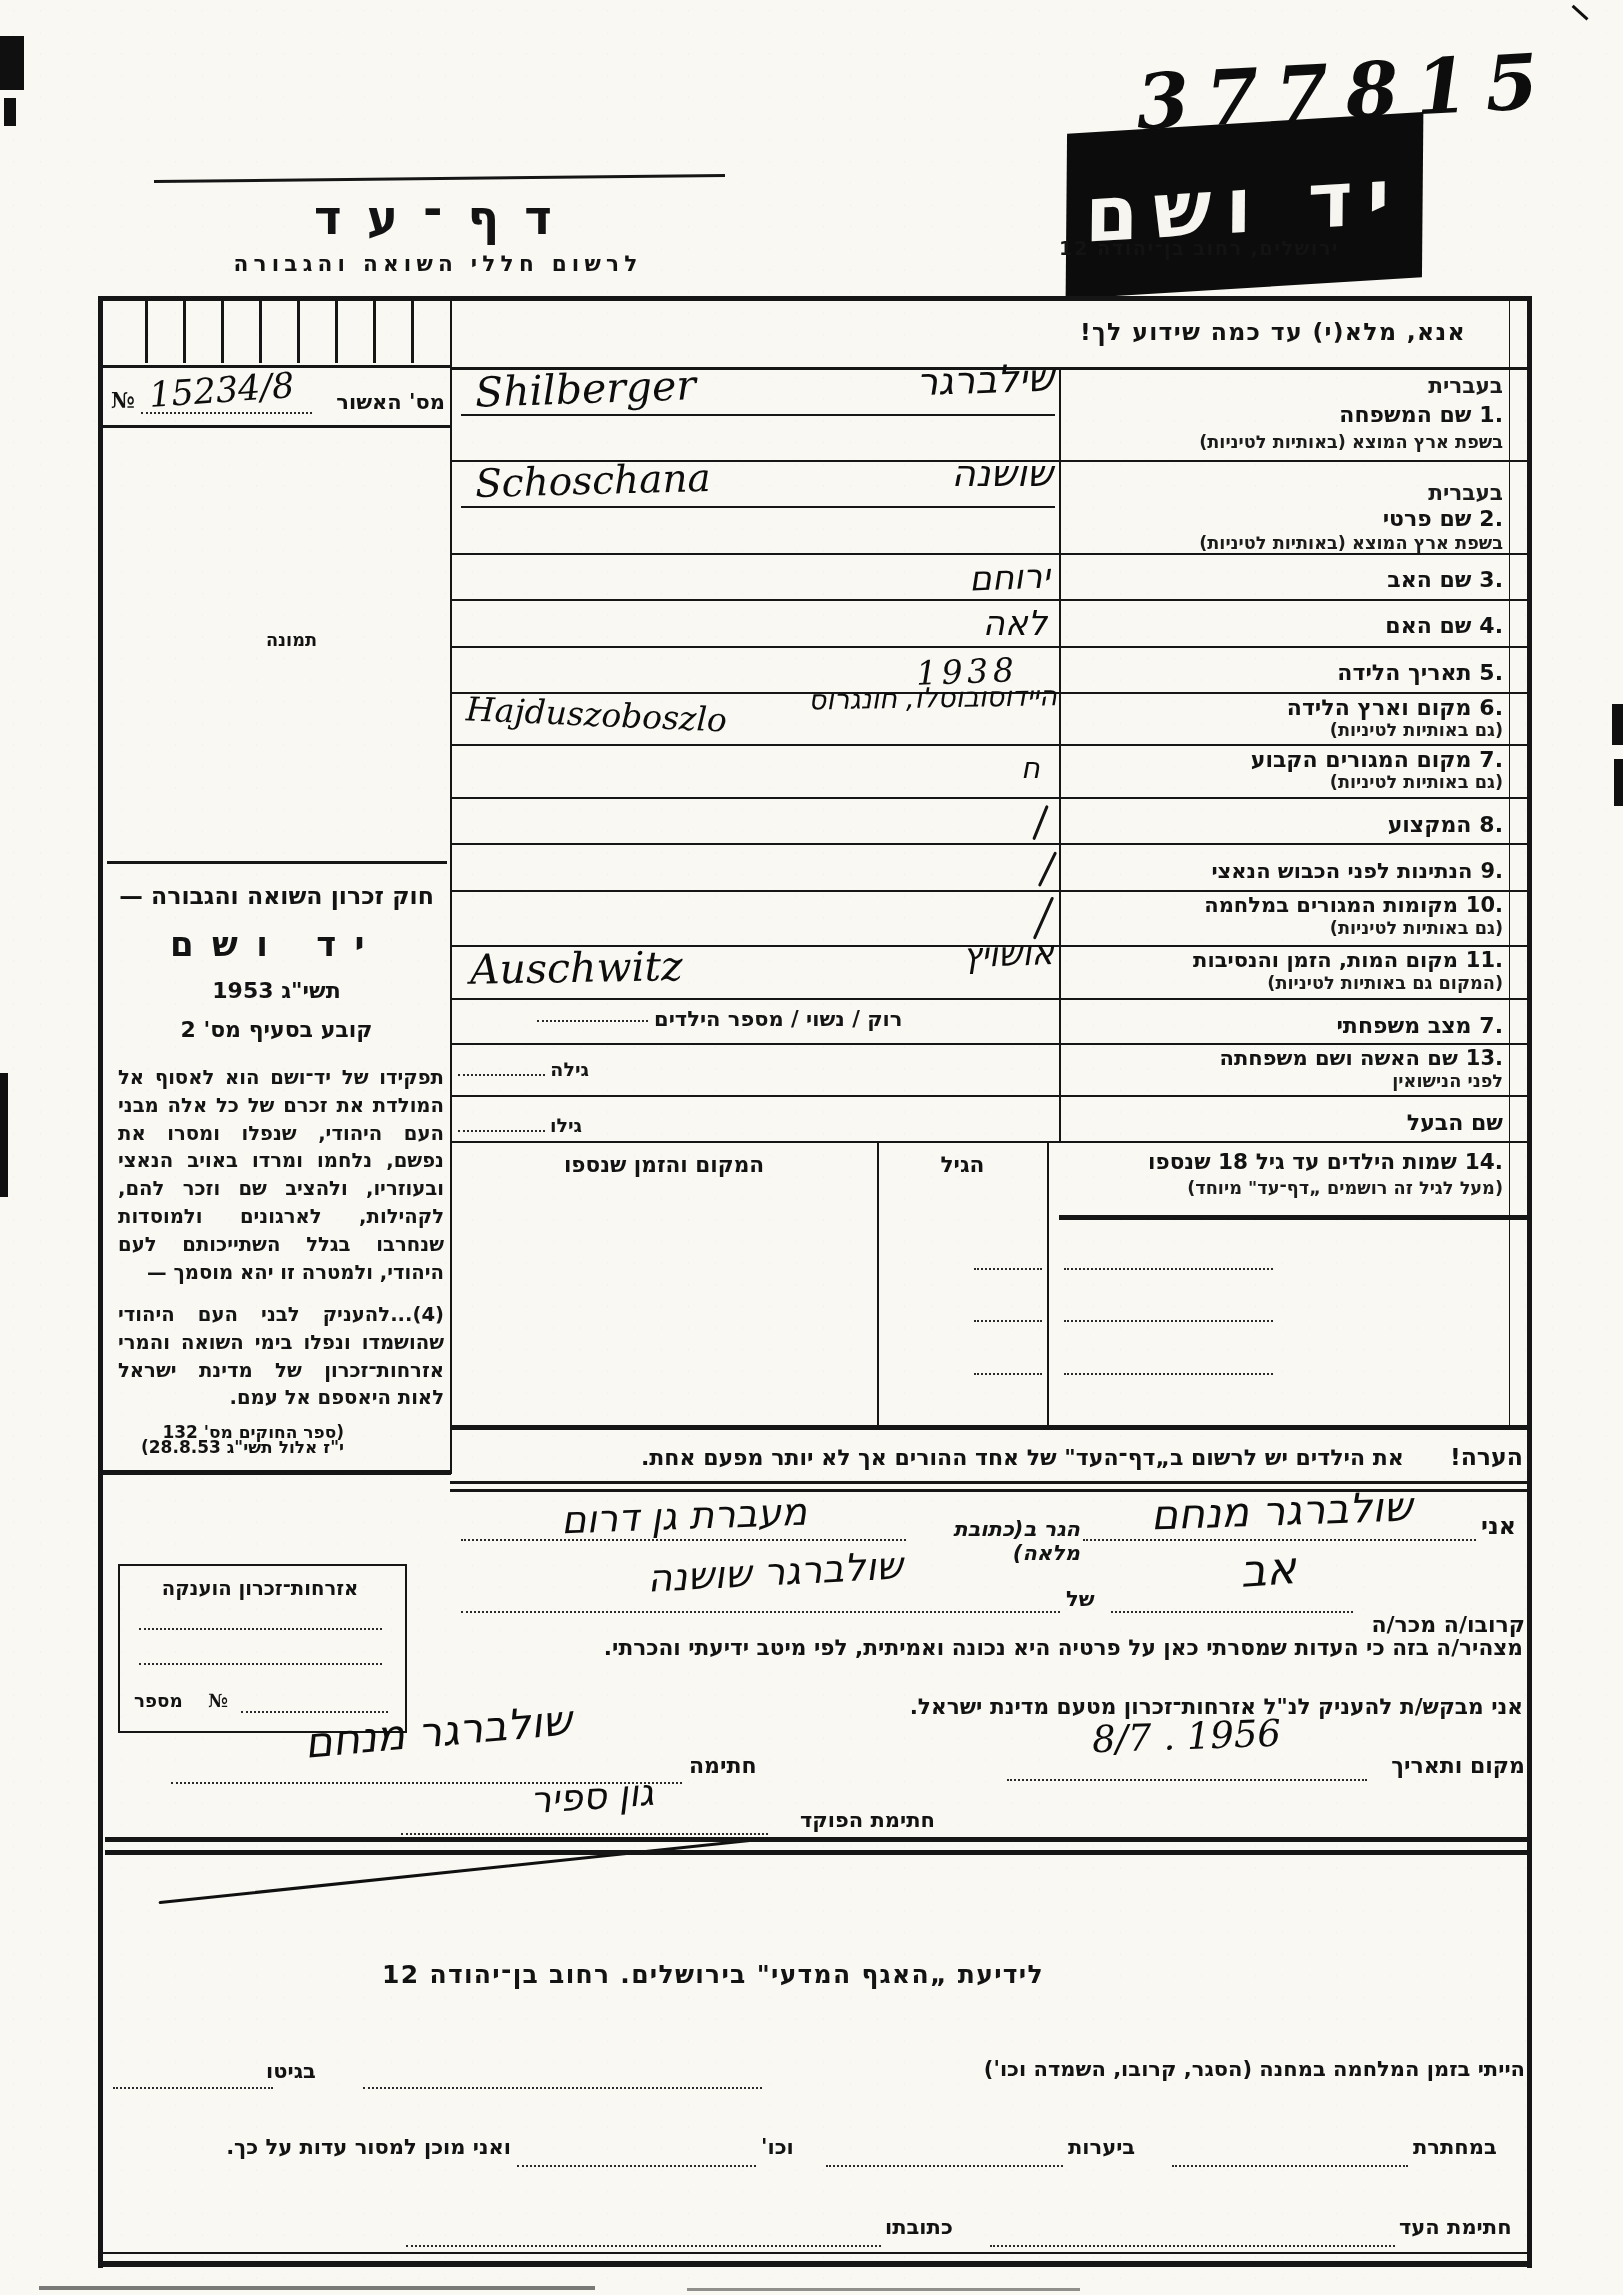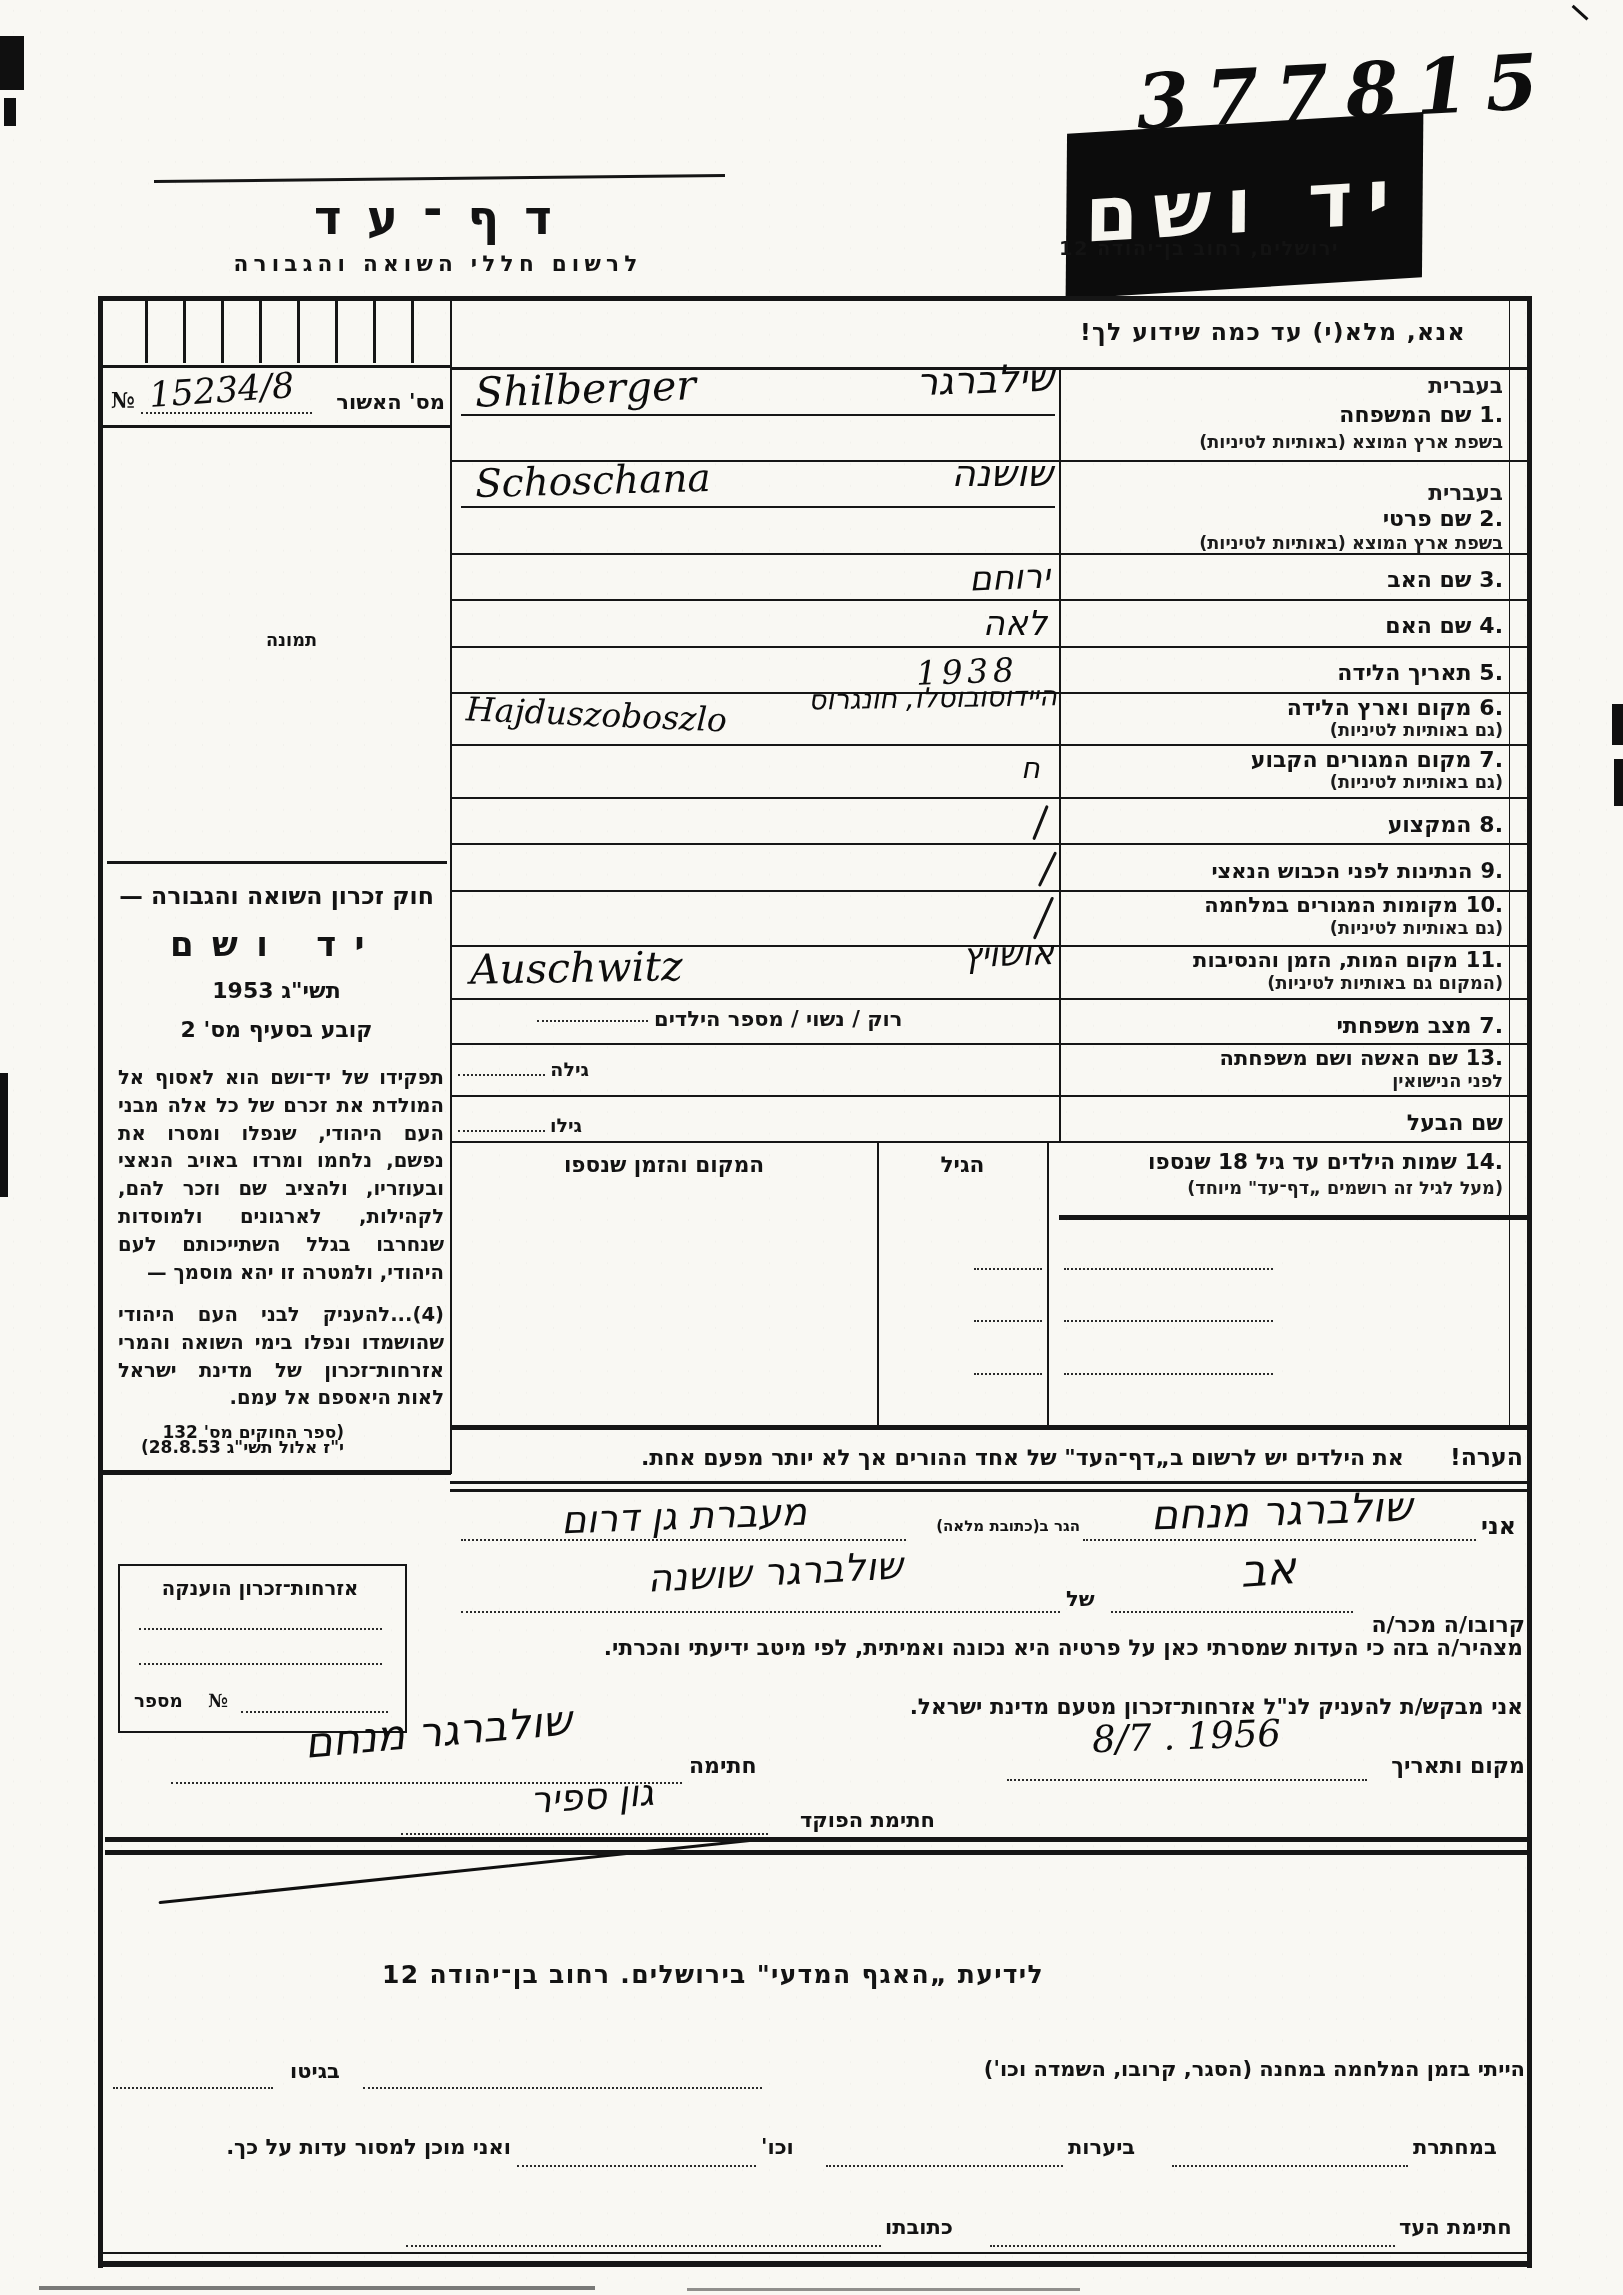--- a/index.html
+++ b/index.html
@@ -247,21 +247,21 @@
   <div style="position:absolute;left:461px;top:1443px;width:1062px;direction:rtl;
               font-family:'DejaVu Sans',sans-serif;font-weight:700;font-size:22px;color:#131313;">
     <span style="margin-left:46px;font-size:23.6px;">הערה!</span><span>את הילדים יש לרשום ב„דף־העד" של אחד ההורים אך לא יותר מפעם אחת.</span>
   </div>
   <div class="rule" style="left:450px;top:1481px;width:1077px;height:3.3px;"></div>
   <div class="rule" style="left:450px;top:1489px;width:1077px;height:2.6px;"></div>
 
   <span class="lbl" style="left:1481px;top:1512px;font-size:23.6px;">אני</span>
   <div class="hwh ctr" style="left:1087px;top:1487px;width:389px;font-size:41px;transform:rotate(-2deg);text-align:center;">שולברגר מנחם</div>
   <div class="dot" style="left:1083px;top:1539px;width:393px;"></div>
-  <div class="lbl" style="left:909px;top:1517px;width:171px;font-size:15px;">הגר ב(כתובת מלאה)</div>
+  <div class="lbl" style="left:909px;top:1517px;width:171px;font-size:21px;font-style:italic;">הגר ב(כתובת מלאה)</div>
   <div class="hwh ctr" style="left:468px;top:1494px;width:432px;font-size:38px;transform:rotate(-2deg);text-align:center;">מעברת גן דרום</div>
   <div class="dot" style="left:461px;top:1539px;width:445px;"></div>
 
   <div class="lbl" style="left:1355px;top:1584px;width:170px;font-size:22px;margin-top:28px;">קרובו/ה מכר/ה</div>
   <div class="hwh" style="left:1240px;top:1543px;font-size:45px;transform:rotate(-4deg);">אב</div>
   <div class="dot" style="left:1111px;top:1611px;width:242px;"></div>
   <span class="lbl" style="left:1066px;top:1587px;font-size:21px;">של</span>
   <div class="hwh ctr" style="left:497px;top:1550px;width:556px;font-size:38px;transform:rotate(-3deg);text-align:center;">שולברגר שושנה</div>
   <div class="dot" style="left:461px;top:1611px;width:599px;"></div>
 
@@ -280,21 +280,21 @@
   <div class="dot" style="left:401px;top:1833px;width:367px;"></div>
   <div class="art" style="left:157px;top:1869px;width:615px;height:2.6px;transform:rotate(-6deg);border-radius:2px;"></div>
 
   <div class="rule heavy" style="left:105px;top:1837px;width:1422px;"></div>
   <div class="rule heavy" style="left:105px;top:1850px;width:1422px;"></div>
 
   <div class="lbl ctr" style="left:281px;top:1960px;width:864px;font-size:25px;letter-spacing:1.3px;">לידיעת „האגף המדעי" בירושלים.  רחוב בן־יהודה 12</div>
 
   <div class="lbl" style="left:769px;top:2057px;width:756px;font-size:21px;text-align:right;">הייתי בזמן המלחמה במחנה (הסגר, קרובו, השמדה וכו')</div>
   <div class="dot" style="left:363px;top:2087px;width:399px;"></div>
-  <span class="lbl" style="left:290px;top:2059px;font-size:21px;">בגיטו</span>
+  <span class="lbl" style="left:266px;top:2059px;font-size:21px;">בגיטו</span>
   <div class="dot" style="left:113px;top:2087px;width:160px;"></div>
 
   <span class="lbl" style="left:1413px;top:2135px;font-size:21px;">במחתרת</span>
   <div class="dot" style="left:1172px;top:2165px;width:236px;"></div>
   <span class="lbl" style="left:1068px;top:2135px;font-size:21px;">ביערות</span>
   <div class="dot" style="left:826px;top:2165px;width:237px;"></div>
   <span class="lbl" style="left:761px;top:2135px;font-size:21px;">וכו'</span>
   <div class="dot" style="left:517px;top:2165px;width:239px;"></div>
   <div class="lbl" style="left:118px;top:2135px;width:393px;font-size:21px;text-align:right;">ואני מוכן למסור עדות על כך.</div>
 

